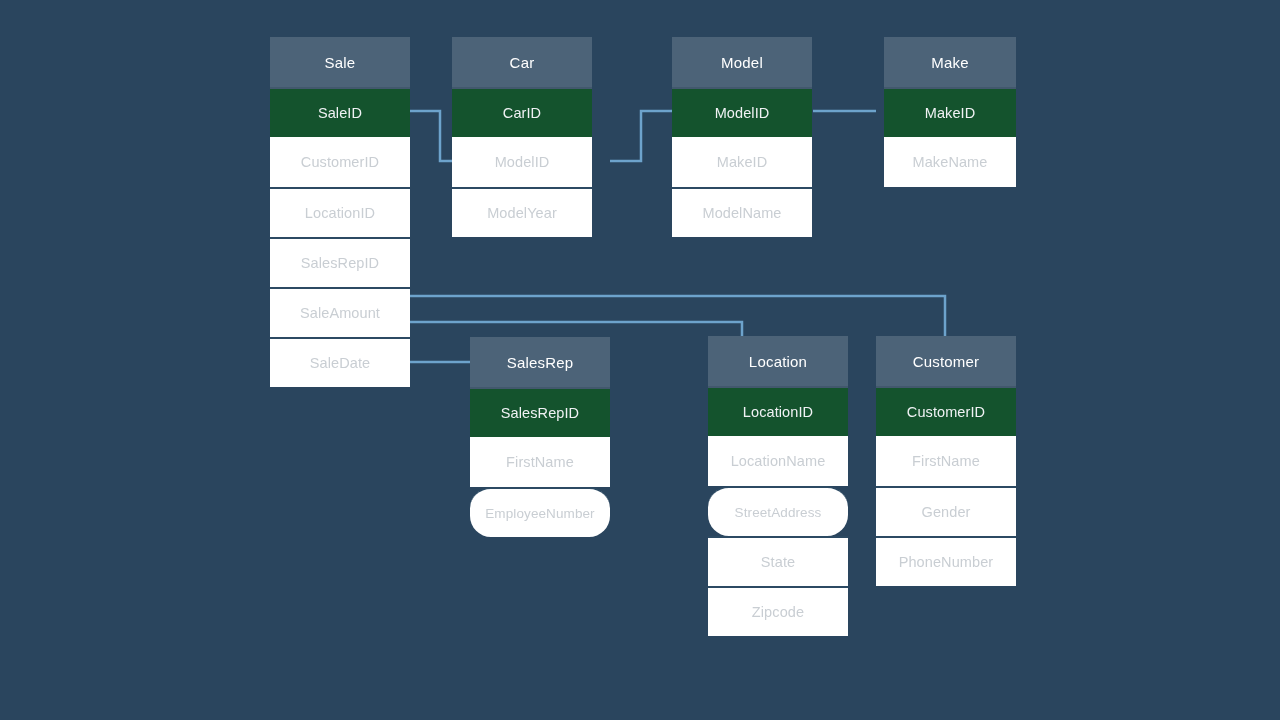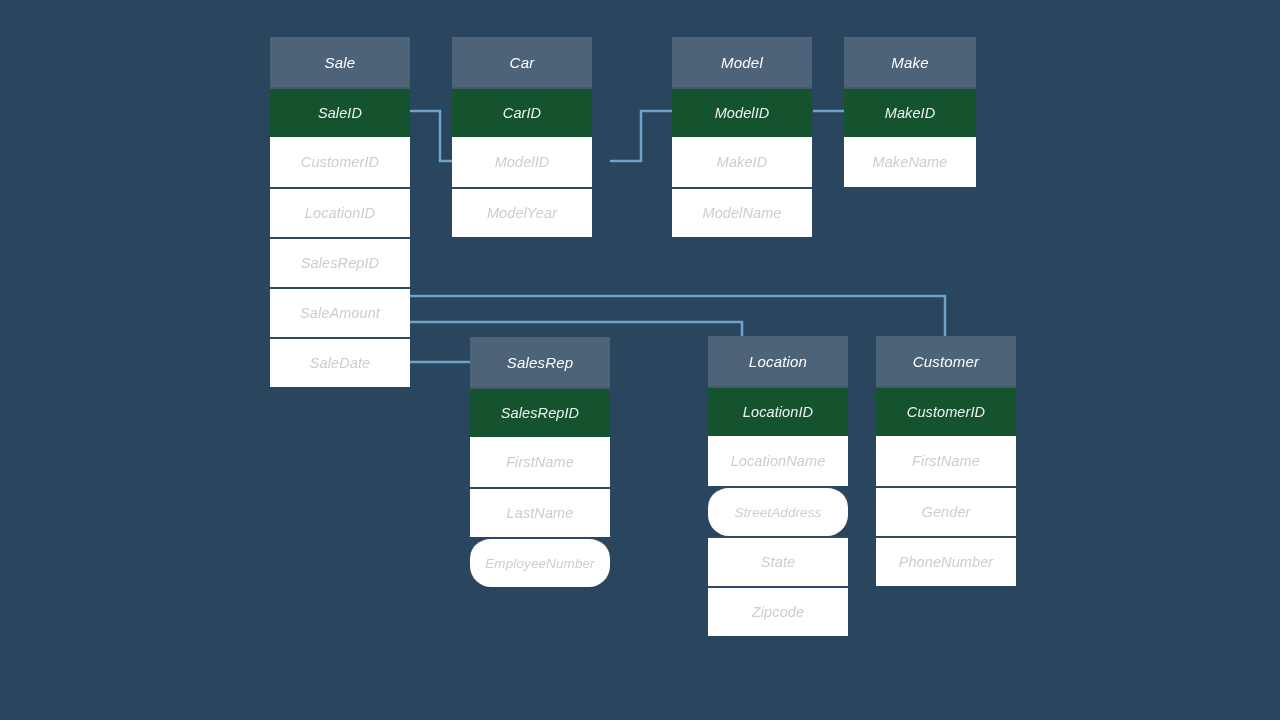--- a/index.html
+++ b/index.html
@@ -11,21 +11,20 @@
   body {
     background: #2a455e;
     font-family: "Liberation Sans", sans-serif;
     position: relative;
   }
   #canvas {
     position: absolute;
     left: 0; top: 0;
     width: 1053px;
     height: 720px;
-    font-style: italic;
   }
   
   #connector-layer {
     position: absolute;
     left: 0; top: 0;
     width: 1280px;
     height: 720px;
     z-index: 1;
     pointer-events: none;
   }
@@ -97,30 +96,29 @@
         <div class="field pk">CarID</div>
         <div class="field">ModelID</div>
         <div class="field">ModelYear</div>
       </div>
       <div class="entity" style="left: 672px; top: 37px;">
         <div class="entity-header">Model</div>
         <div class="field pk">ModelID</div>
         <div class="field">MakeID</div>
         <div class="field">ModelName</div>
       </div>
-      <div class="entity" style="left: 836px; top: 37px; padding-left: 8px;">
+      <div class="entity" style="left: 876px; top: 37px; padding-left: 8px;">
         <div class="entity-header">Make</div>
         <div class="field pk">MakeID</div>
         <div class="field">MakeName</div>
       </div>
       <div class="entity" style="left: 470px; top: 337px;">
         <div class="entity-header">SalesRep</div>
         <div class="field pk">SalesRepID</div>
         <div class="field">FirstName</div>
-        <div class="field">LastName</div>
         <div class="field tight">EmployeeNumber</div>
       </div>
       <div class="entity" style="left: 672px; top: 336px; margin-left: 36px;">
         <div class="entity-header">Location</div>
         <div class="field pk">LocationID</div>
         <div class="field">LocationName</div>
         <div class="field tight">StreetAddress</div>
         <div class="field">State</div>
         <div class="field">Zipcode</div>
       </div>

